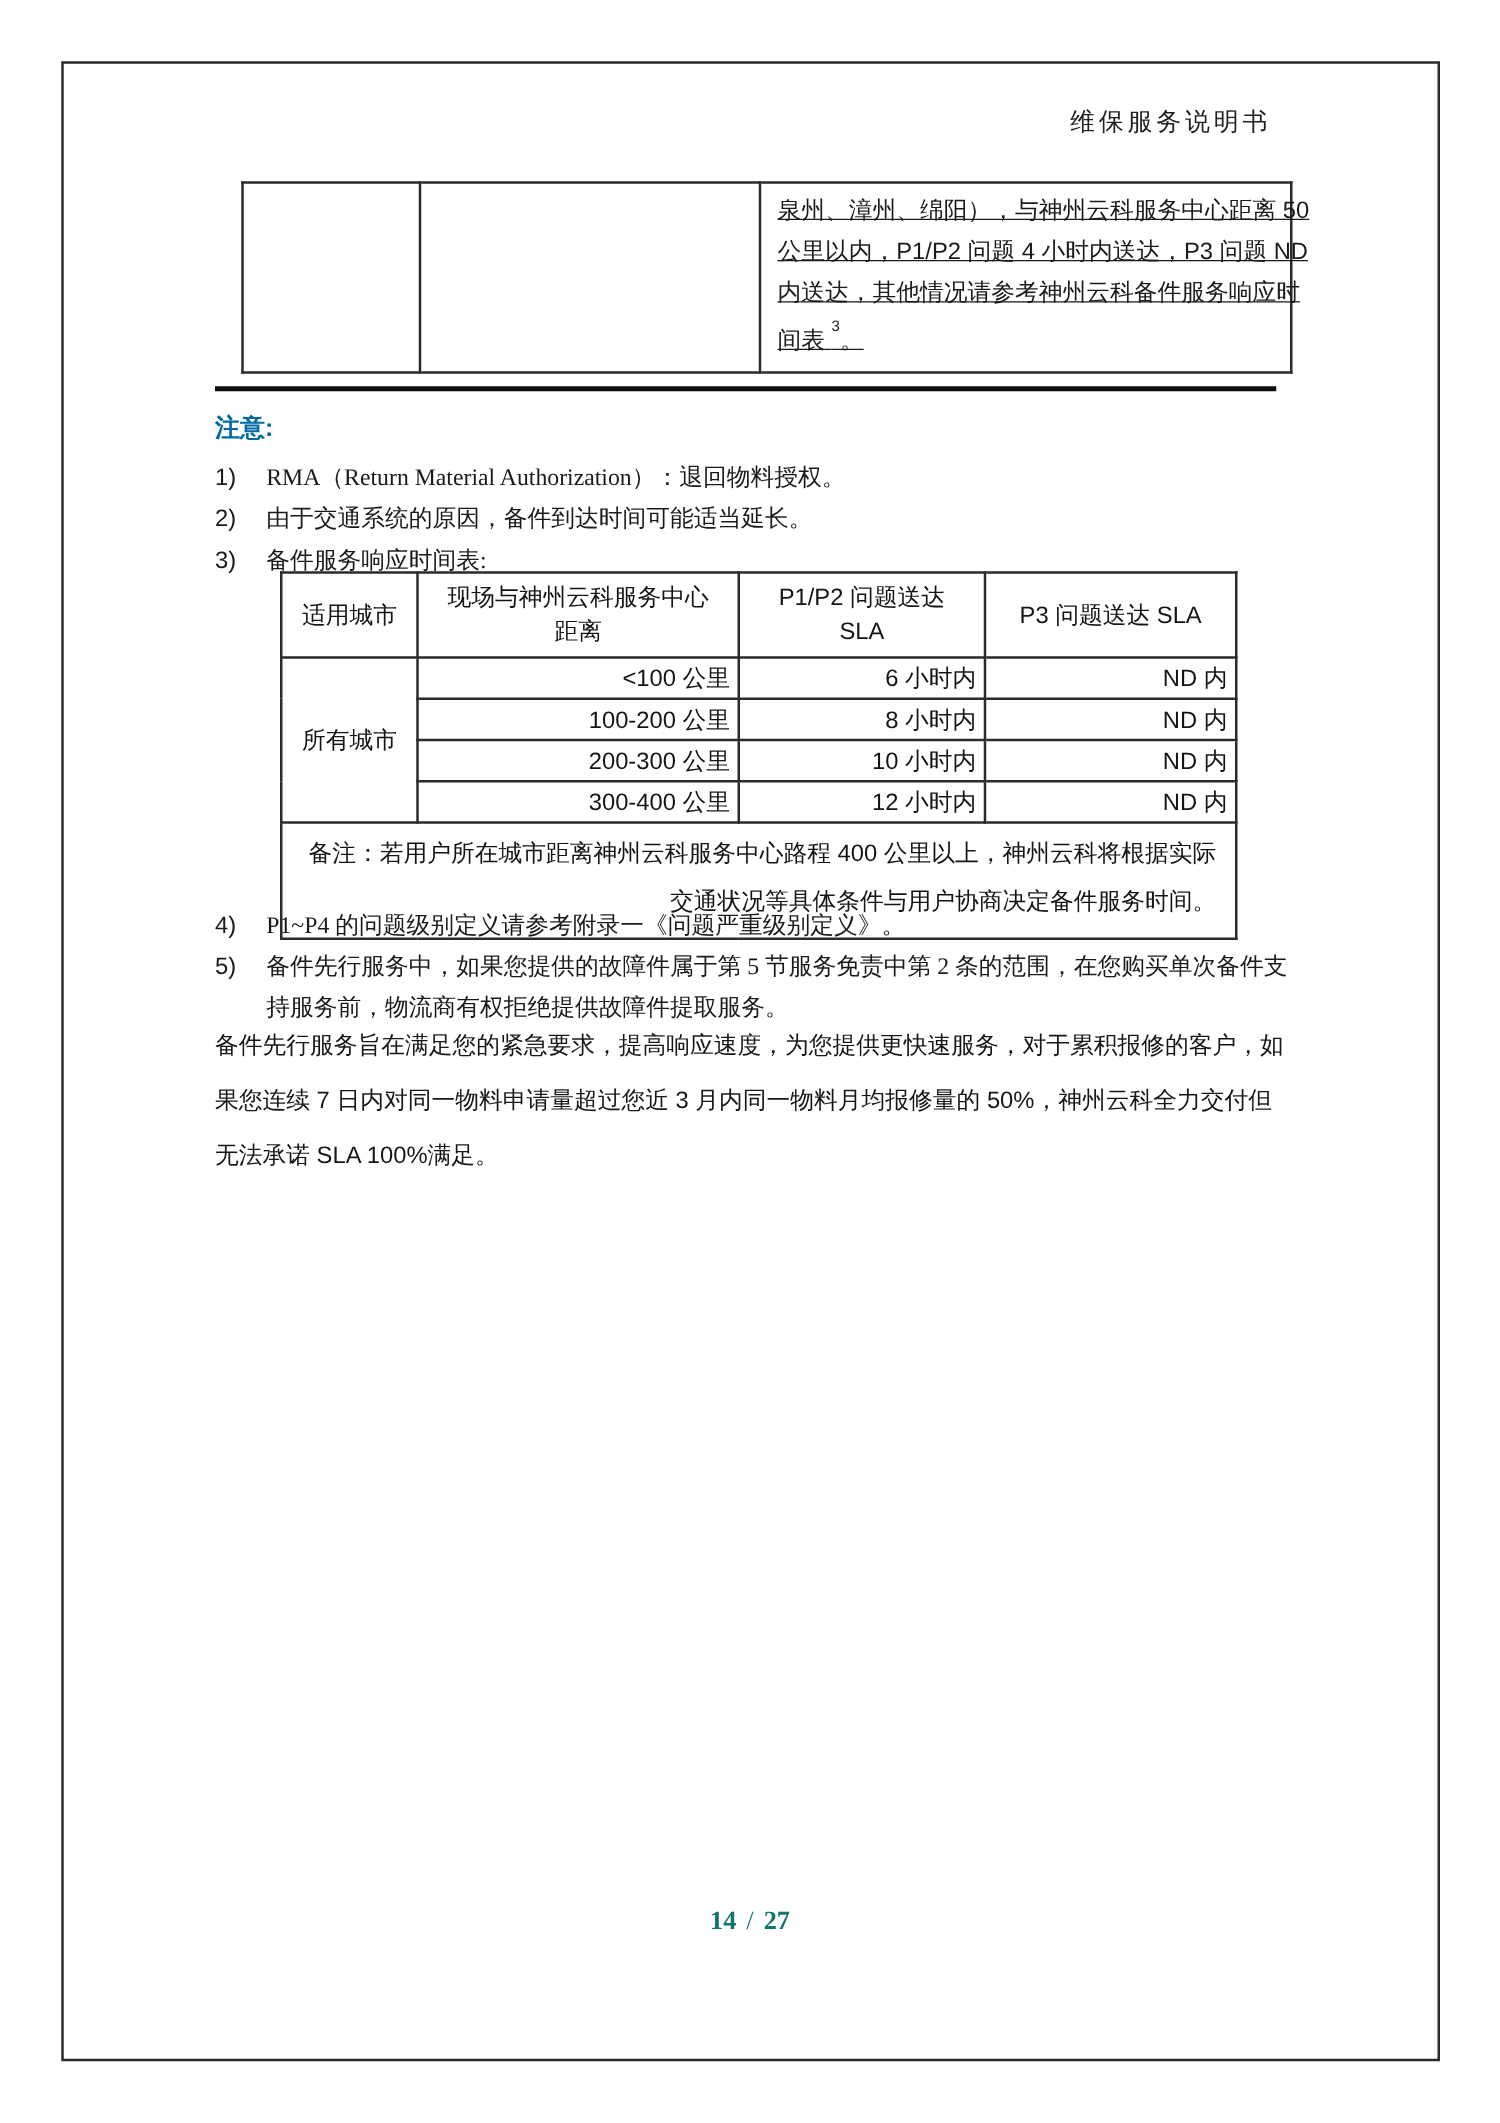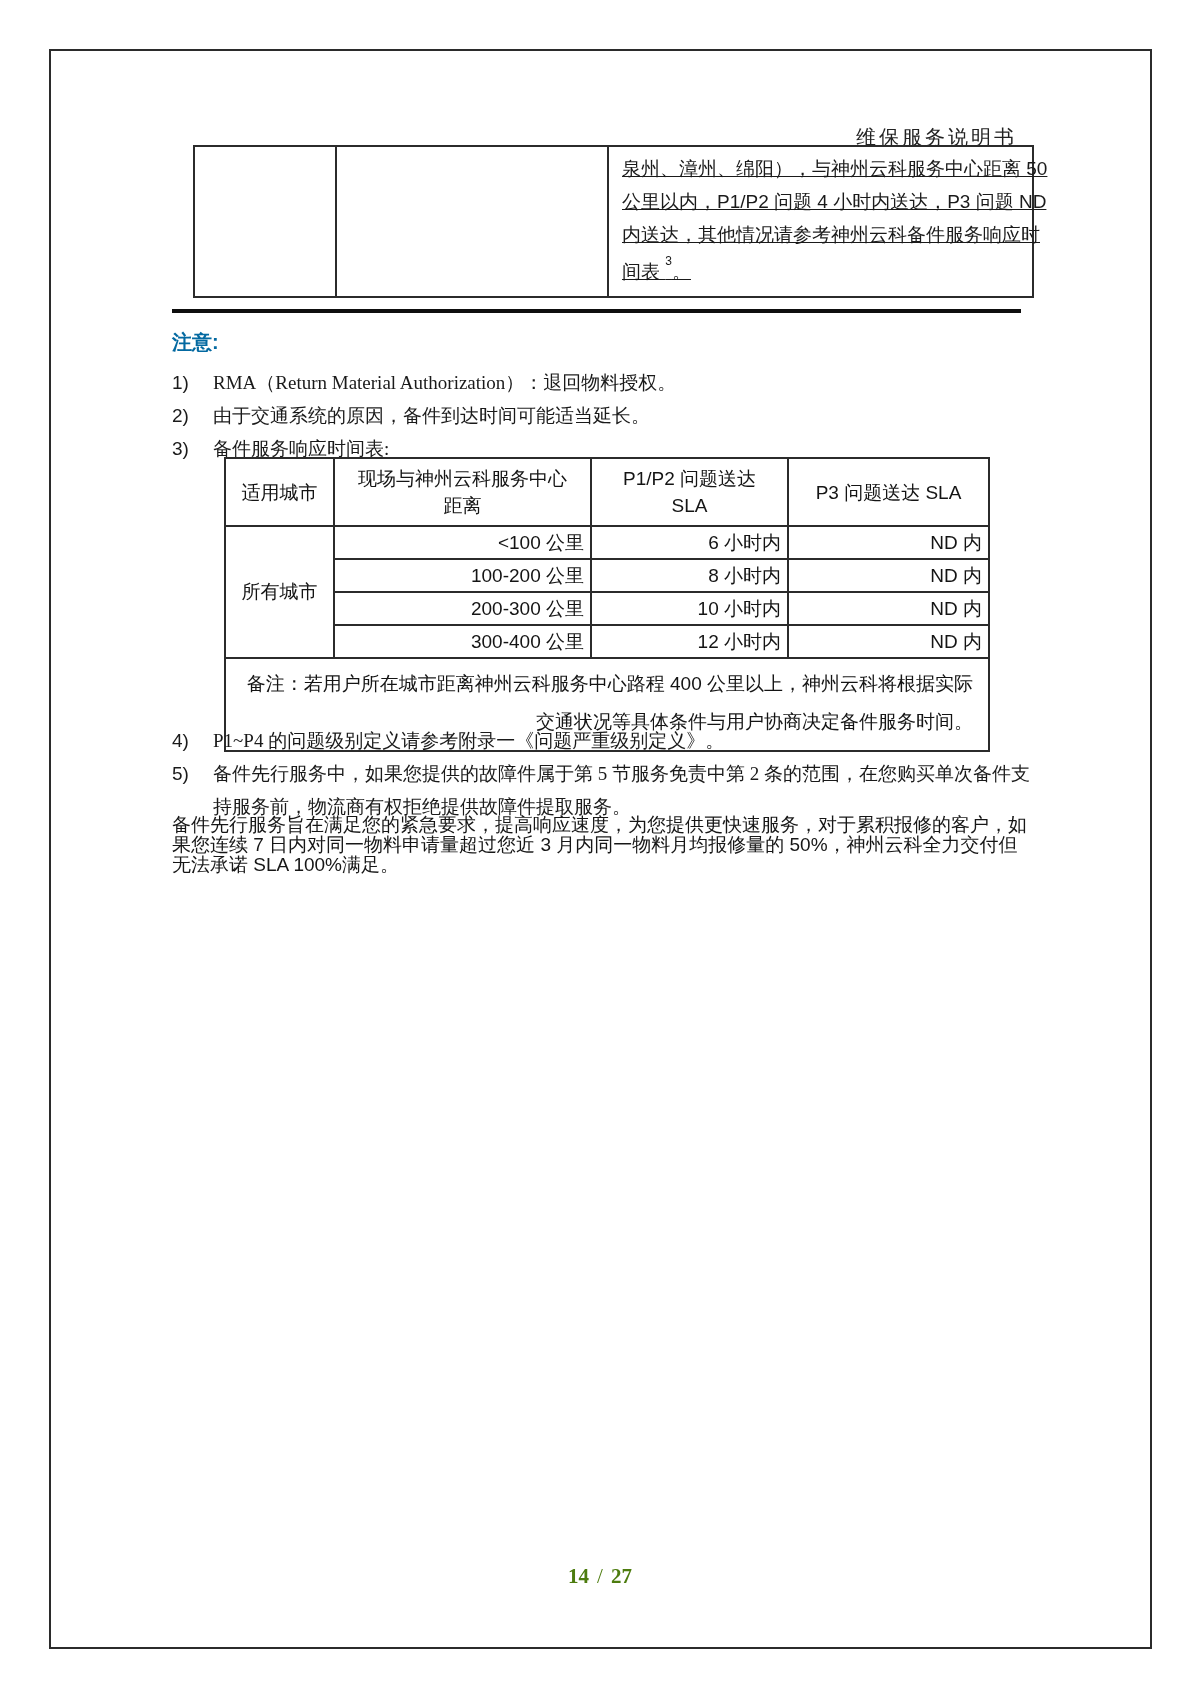--- a/index.html
+++ b/index.html
@@ -8,21 +8,21 @@
     font-family:"Liberation Sans","DejaVu Sans",sans-serif; color:#1a1a1a;
     overflow:hidden;
   }
   .page-frame {
     position:absolute; left:49px; top:49px; width:1103px; height:1600px;
     box-sizing:border-box; border:2px solid #2b2b2b; background:transparent;
   }
   .doc-title {
     position:absolute; top:84px; right:183px;
     font-family:"Liberation Serif","DejaVu Serif",serif;
-    font-size:20px; letter-spacing:3px; color:#222;margin-top:40px;
+    font-size:20px; letter-spacing:3px; color:#222;
   }
   
   .cont-table {
     position:absolute; left:193px; top:145px; width:839px;
     border-collapse:collapse; table-layout:fixed;
   }
   .cont-table td { border:2px solid #2b2b2b; vertical-align:top;text-decoration:underline; }
   .cont-table td.c3 { padding:5px 12px 8px 13px; font-size:19px; line-height:33px; }
   .cont-table .cell-line { white-space:nowrap; }
   sup.fnote { font-size:12px; position:relative; top:-6px; }
@@ -46,26 +46,26 @@
     border-collapse:collapse; table-layout:fixed; font-size:19px; color:#141414;
   }
   .sla-table th, .sla-table td { border:2px solid #2b2b2b; font-weight:normal; }
   .sla-table thead th { text-align:center; vertical-align:middle; height:62px; line-height:27px; padding:2px 4px; }
   .sla-table td.data { height:29px; padding:1px 6px 1px 12px; text-align:right; vertical-align:middle; }
   .sla-table td.group { text-align:center; vertical-align:middle; }
   .sla-table td.remark { padding:6px 15px 9px 16px; line-height:38px; text-align:right;margin-left:40px; }
 
   .closing {
     position:absolute; left:172px; top:815px; width:860px;
-    font-size:19px; line-height:20px; color:#161616;
+    font-size:19px; line-height:44px; color:#161616;
   }
 
   .footer {
-    position:absolute; left:0; top:1564px; width:1200px; text-align:center;
-    font-family:"Liberation Serif","DejaVu Serif",serif; font-size:21px; font-weight:bold; color:#4d7c0f;
+    position:absolute; left:0; top:1524px; width:1200px; text-align:center;
+    font-family:"Liberation Serif","DejaVu Serif",serif; font-size:21px; font-weight:bold; color:#0f766e;
   }
   .footer .sep { font-weight:normal; margin:0 8px; }
 </style>
 </head>
 <body>
 
 <div class="page-frame"></div>
 
 <div class="doc-title">维保服务说明书</div>
 

